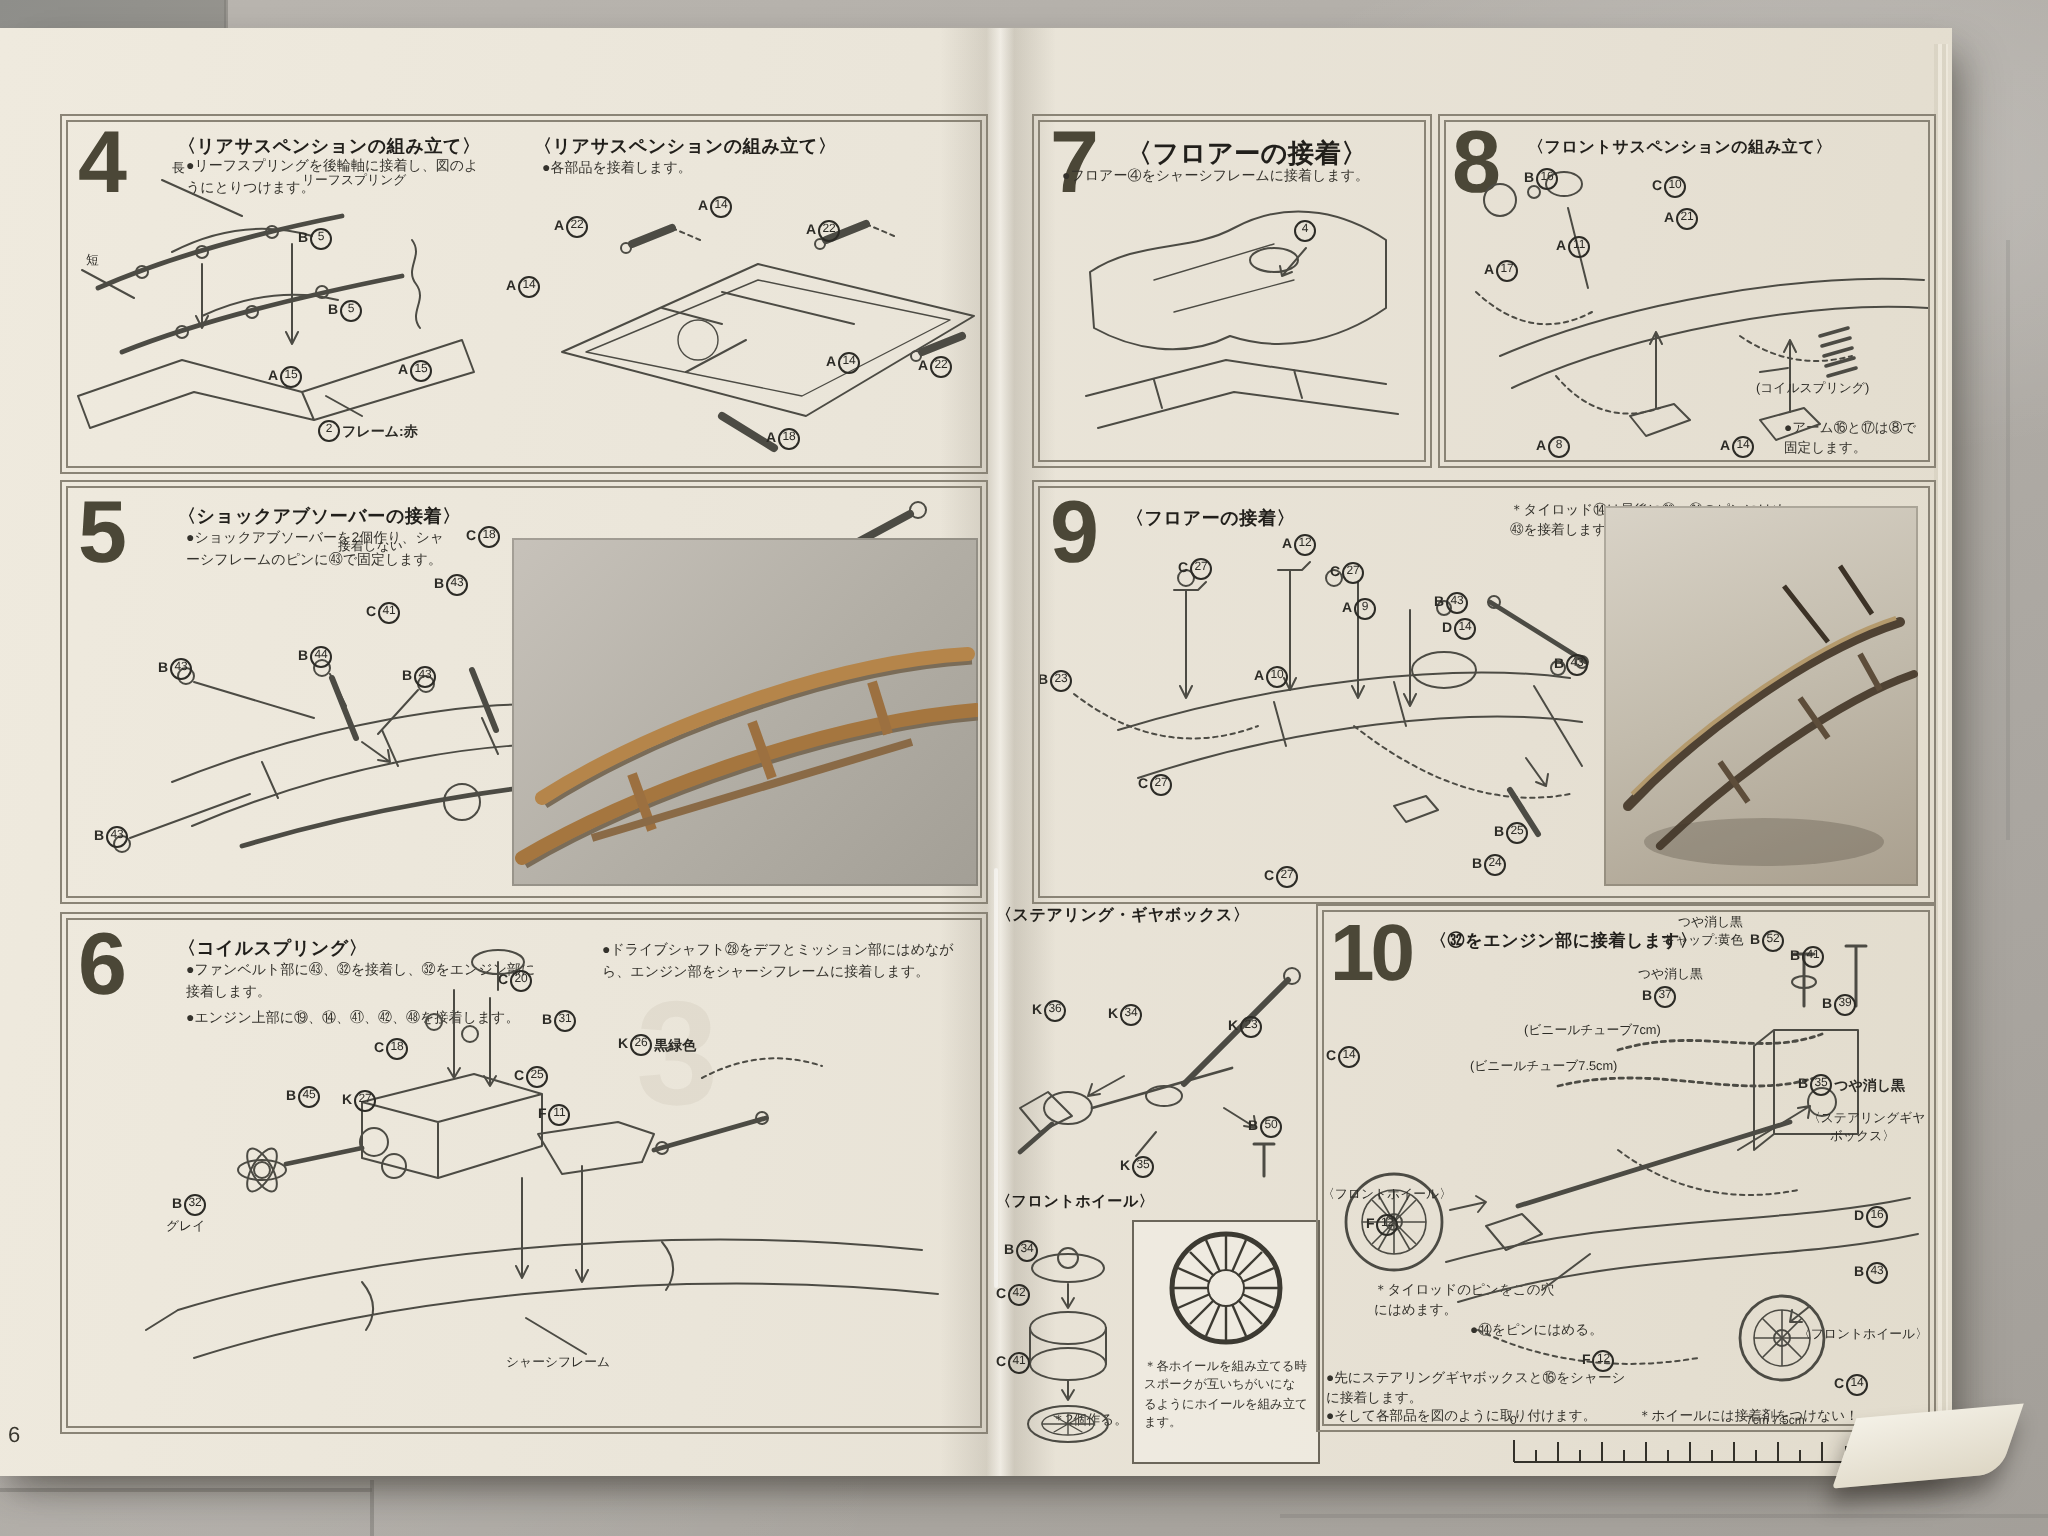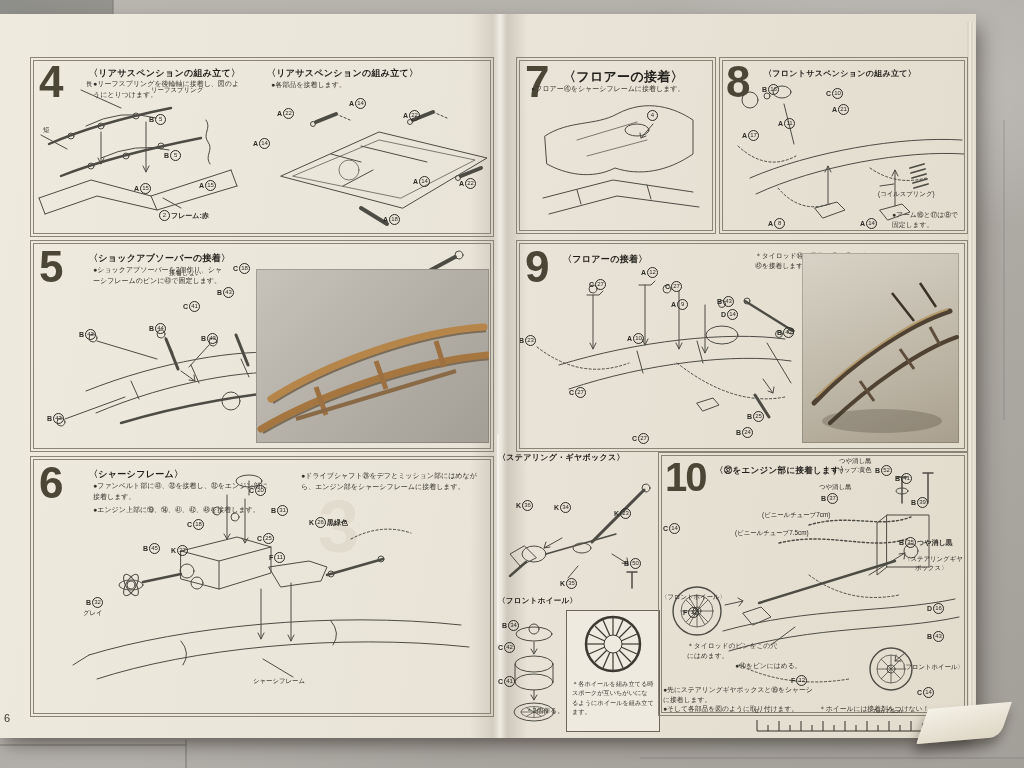--- a/index.html
+++ b/index.html
@@ -159,21 +159,21 @@
         <span class="plbl" style="left: 152px; top: 60px;">C<span class="circ">41</span></span>
         <span class="plbl" style="left: 48px; top: 88px;">B<span class="circ">43</span></span>
         <span class="plbl" style="left: 118px; top: 82px;">B<span class="circ">44</span></span>
         <span class="plbl" style="left: 170px; top: 92px;">B<span class="circ">43</span></span>
         <span class="plbl" style="left: 16px; top: 172px;">B<span class="circ">43</span></span>
       </div>
   </section>
 
   <section class="box" style="left:30px;top:442px;width:462px;height:259px;">
     <div class="num" style="left:8px;top:6px;">6</div>
-    <div class="hd" style="left:58px;top:11px;">〈シャーシフレーム〉</div>
+    <div class="hd" style="left:58px;top:11px;">〈コイルスプリング〉</div>
     <div class="bl" style="left:62px;top:24px;width:175px;">●ファンベルト部に㊸、㉜を接着し、㉜をエンジン部に接着します。</div>
     <div class="bl" style="left:62px;top:48px;width:175px;">●エンジン上部に⑲、⑭、㊶、㊷、㊽を接着します。</div>
     <div class="bl" style="left:270px;top:14px;width:182px;">●ドライブシャフト㉘をデフとミッション部にはめながら、エンジン部をシャーシフレームに接着します。</div>
     <svg class="art" width="462" height="259" viewBox="0 0 462 259">
       <ellipse class="ln" cx="218" cy="24" rx="13" ry="6"></ellipse>
       <path class="ln" d="M218,24 v14 M196,38 v44 l-3,-5 m3,5 l3,-5 M214,42 v44 l-3,-5 m3,5 l3,-5"></path>
       <circle class="ln" cx="186" cy="54" r="4"></circle>
         <circle class="ln" cx="204" cy="60" r="4"></circle>
       <path class="ln" d="M150,94 l56,-14 l34,10 v26 l-52,16 l-38,-10 z M150,94 l38,10 l52,-14 M188,104 v28"></path>
       <path class="ln" d="M238,110 l40,-6 l18,6 l-6,14 l-40,6 z"></path>

